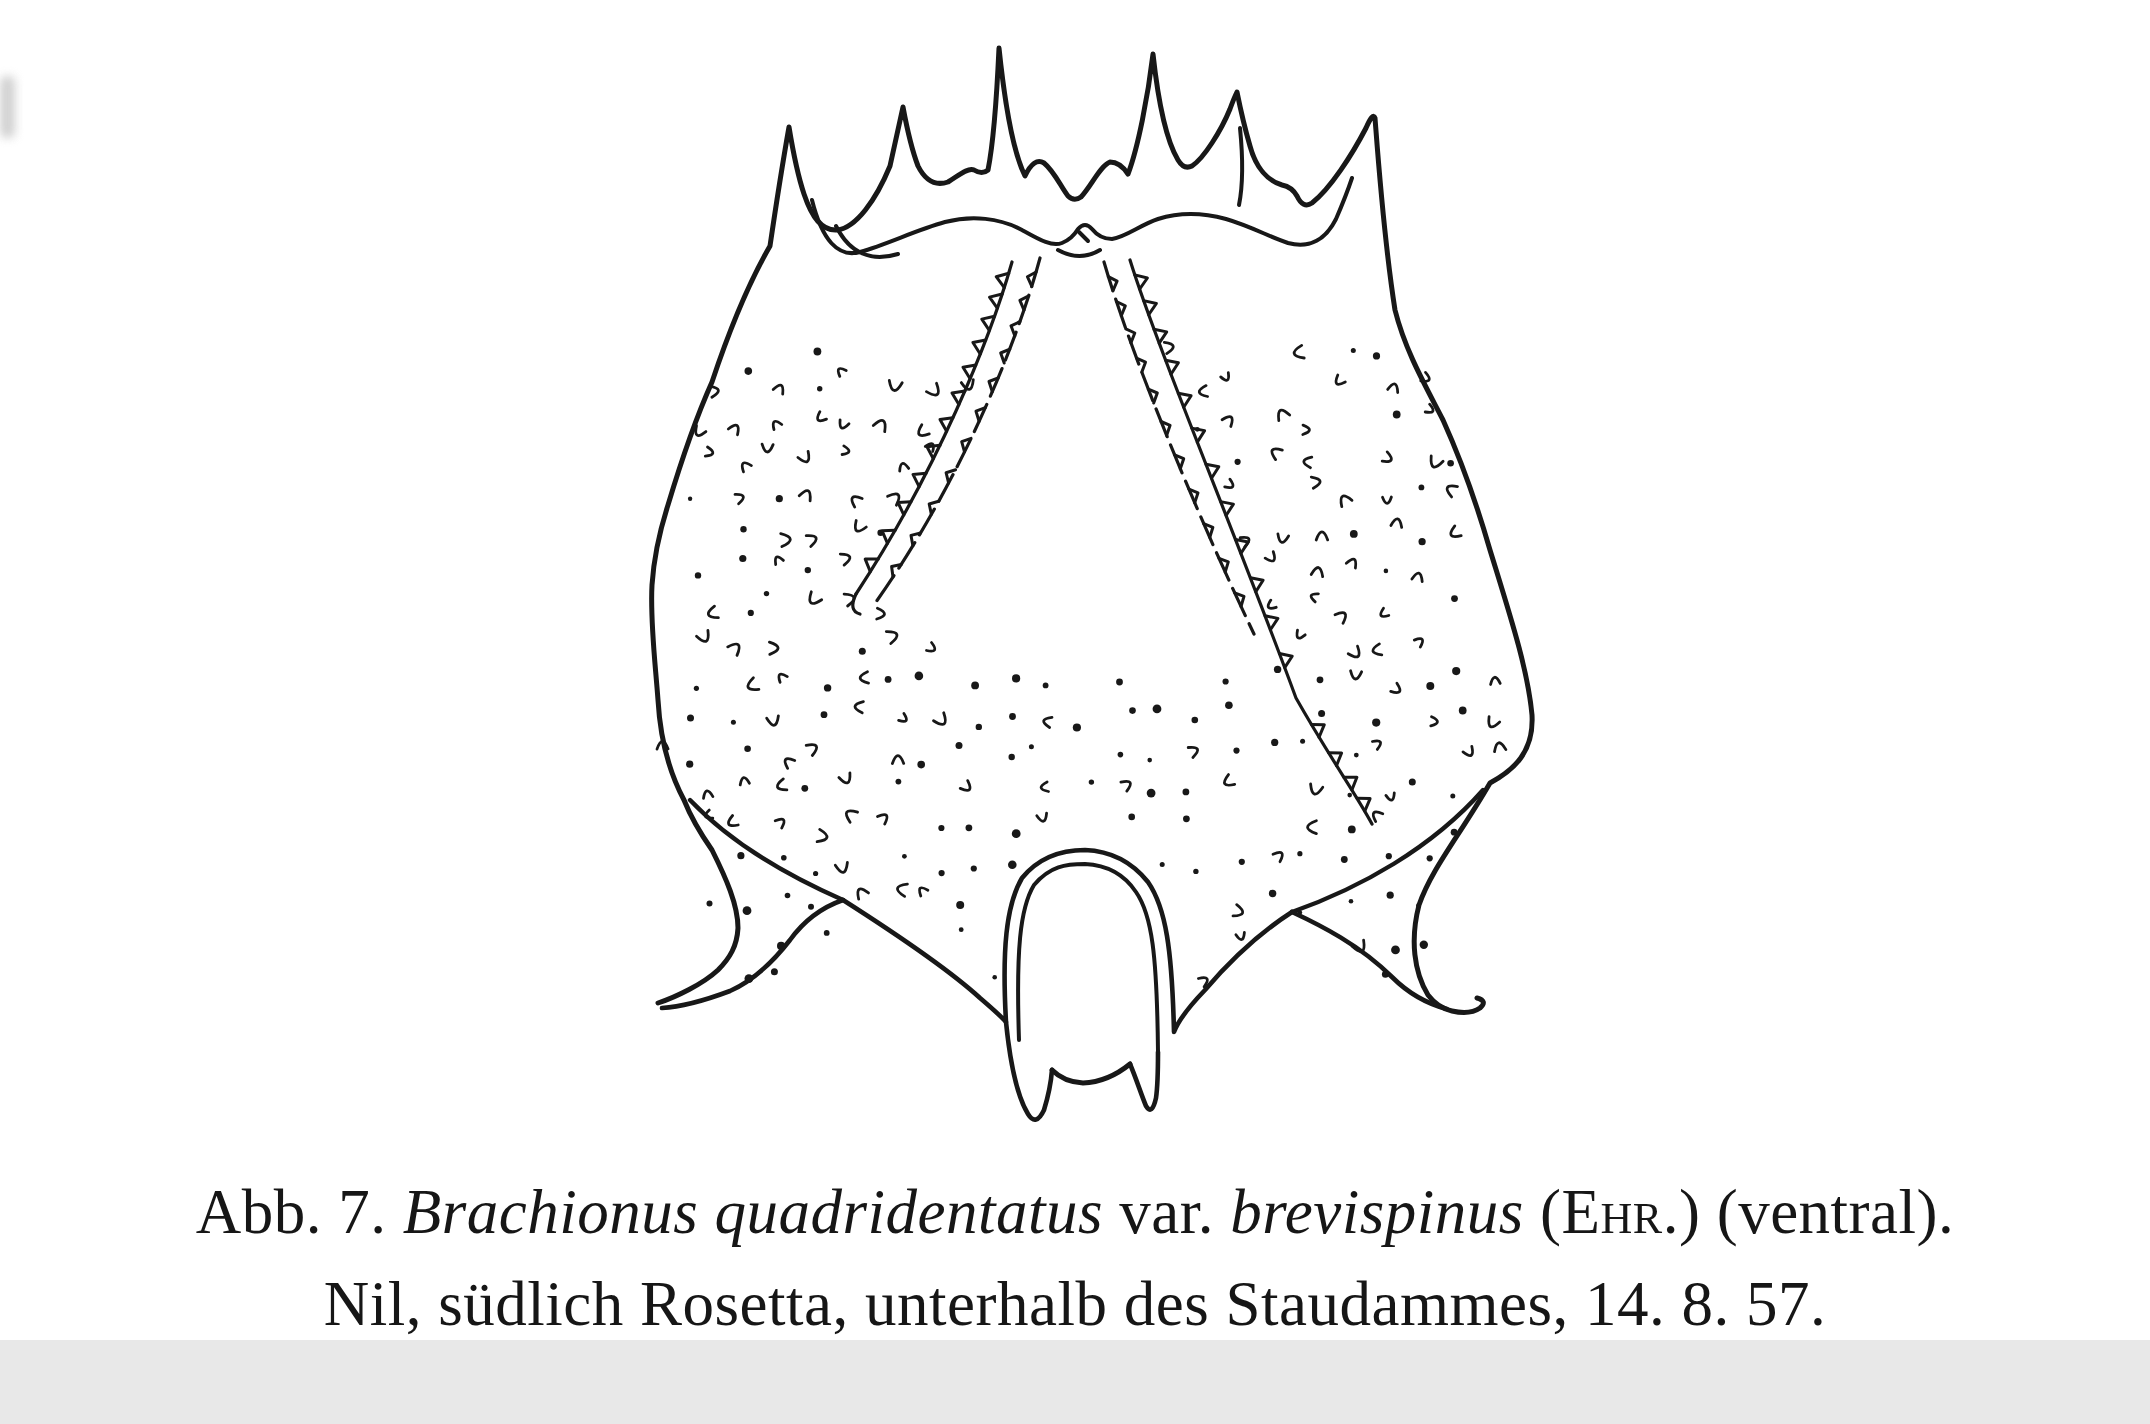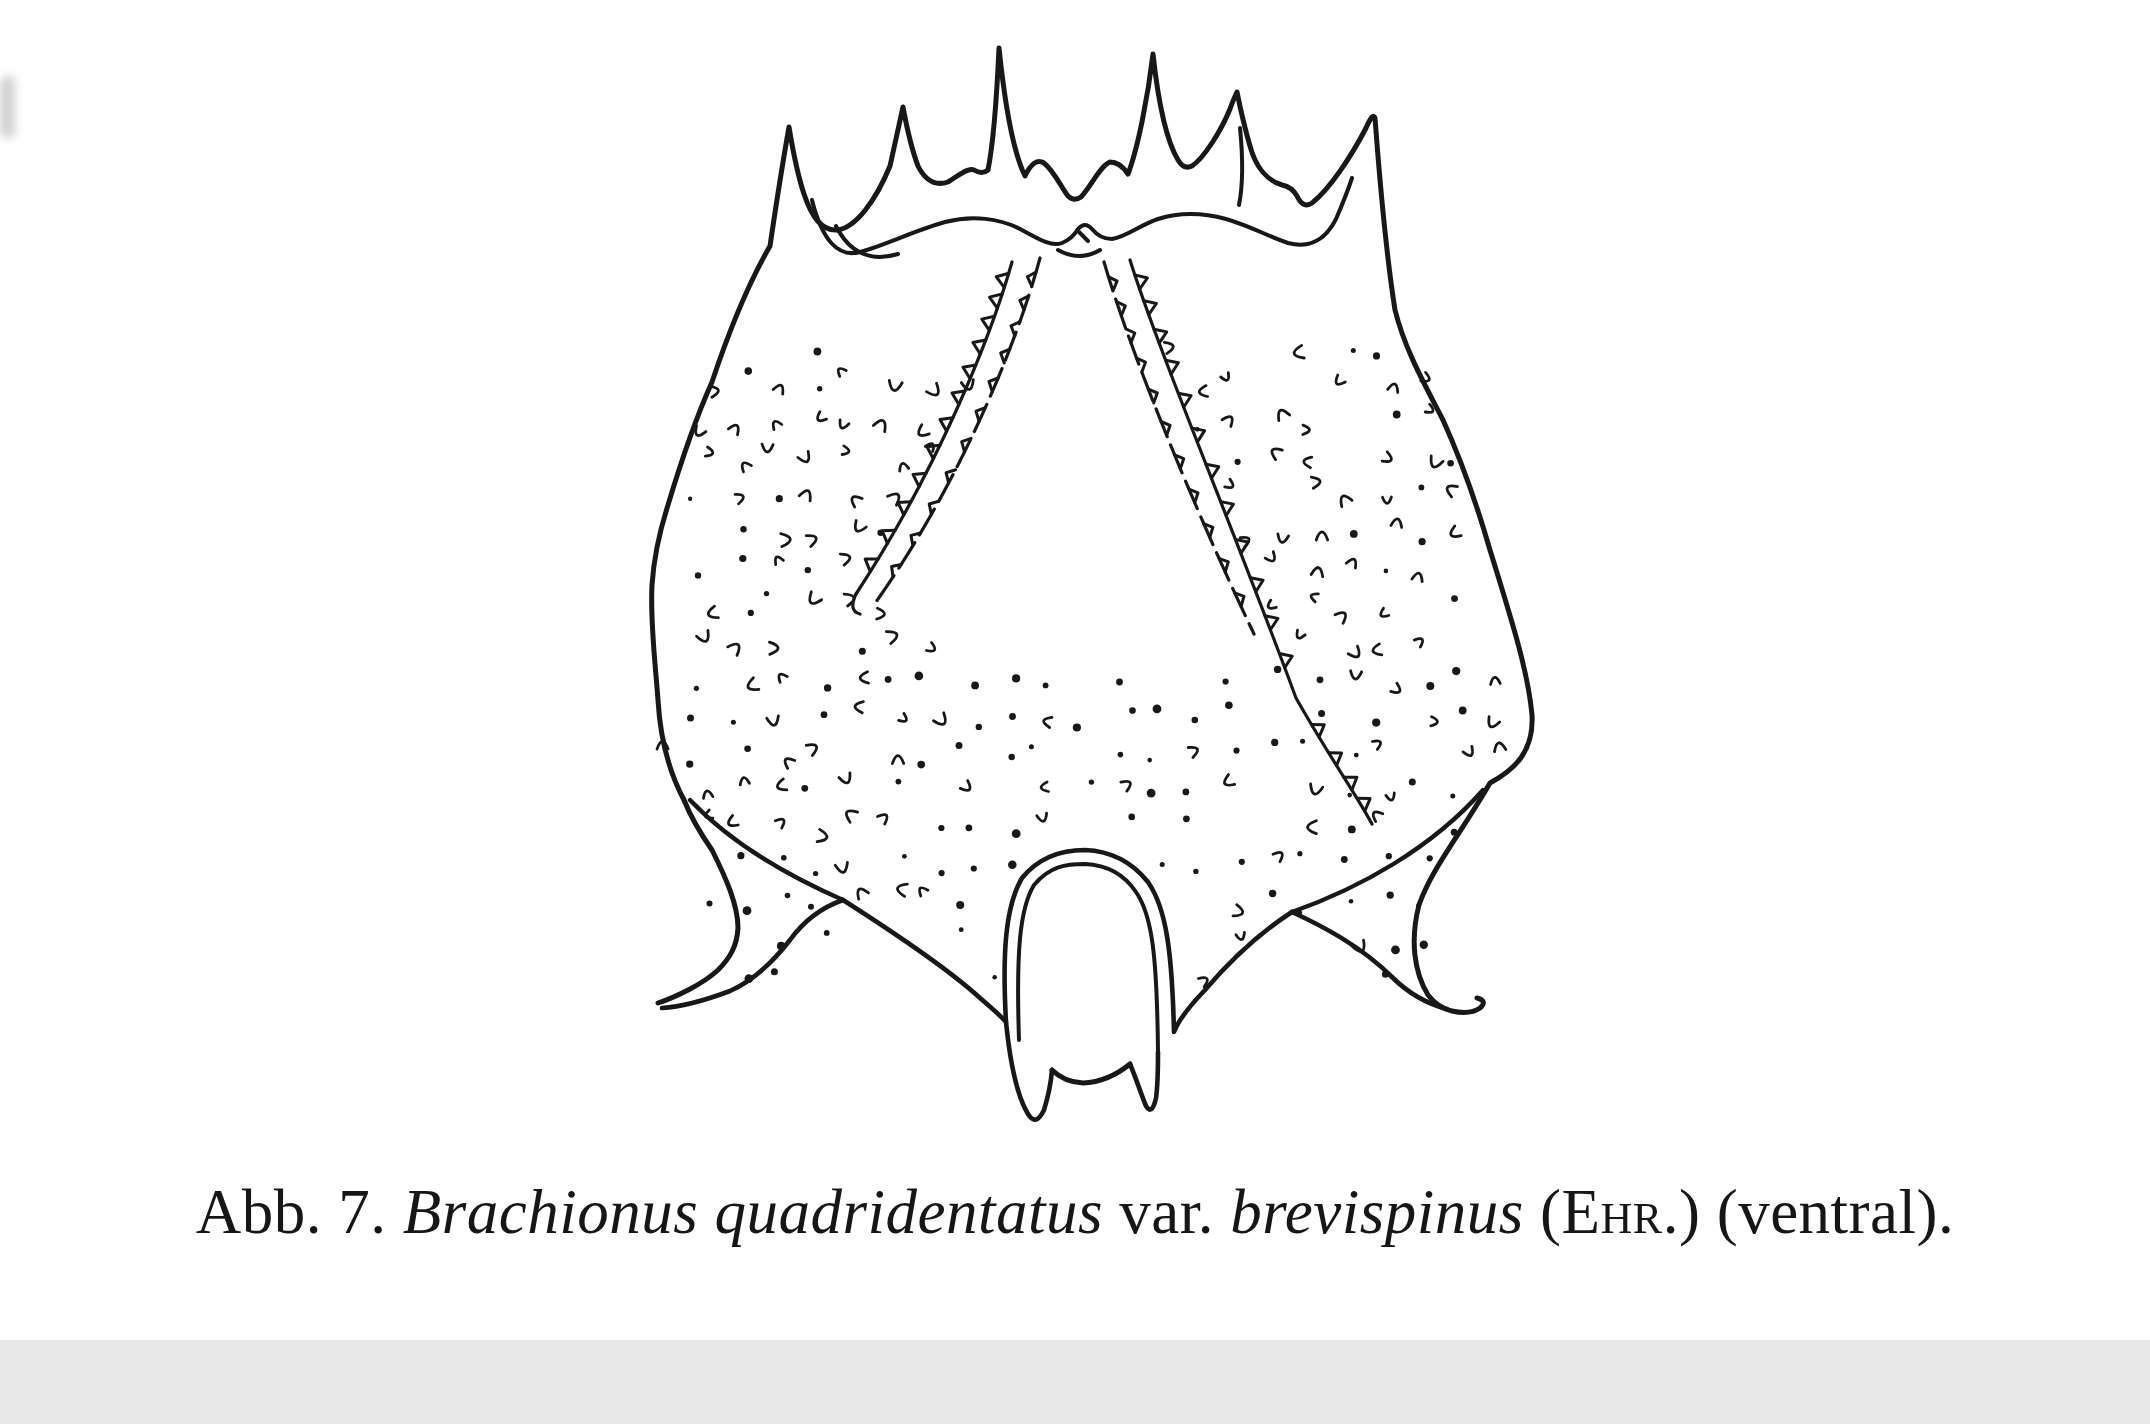--- a/index.html
+++ b/index.html
@@ -407,15 +407,16 @@
         <path d="M 1006 1022 C 1010 1062 1017 1096 1028 1114 Q 1036 1127 1044 1110 C 1048 1097 1051 1083 1052 1070"></path>
         <path d="M 1130 1064 C 1136 1078 1141 1094 1146 1106 Q 1152 1116 1156 1098 C 1158 1084 1158 1068 1158 1052"></path>
         <path stroke-width="5" d="M 1052 1070 Q 1064 1082 1083 1083 Q 1108 1082 1130 1064"></path>
       </g>
 
     </g>
   </svg>
 
   <div class="caption">
     <p><span>Abb. 7.</span> <span class="it">Brachionus quadridentatus</span> <span>var.</span> <span class="it">brevispinus</span> <span class="sc">(Ehr.)</span> <span>(ventral).</span></p>
+    <p>Nil, südlich Rosetta, unterhalb des Staudammes, 14. 8. 57.</p>
   </div>
 
 </div>
 
 </body></html>

